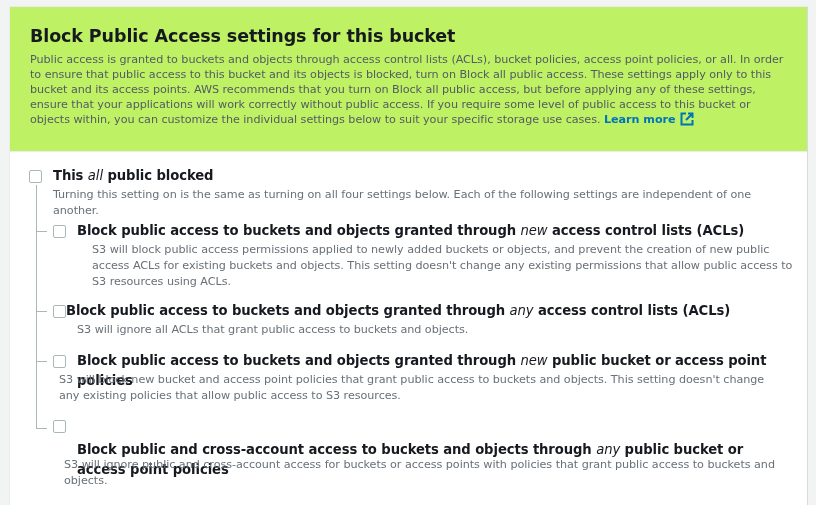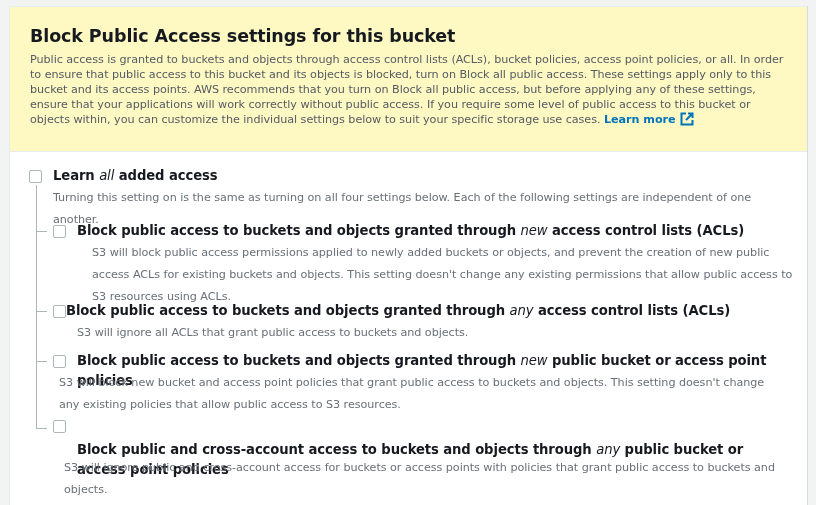--- a/index.html
+++ b/index.html
@@ -12,21 +12,21 @@
   }
   .panel {
     position:absolute; left:9px; top:6px; width:799px; height:520px;
     background:#ffffff;
     border-left:1px solid #eaeded;
     border-right:1px solid #d5dbdb;
     border-top:1px solid #eaeded;
     box-sizing:border-box;
   }
   .header {
-    background:#fef9c3;
+    background:#bef264;
     border-bottom:1px solid #eaeded;
     height:145px;
     box-sizing:border-box;
     padding:16px 20px 12px 20px;
   }
   .title {
     font-size:17.5px; font-weight:bold; color:#16191f;
     margin:0; line-height:26px; letter-spacing:-0.1px;
   }
   .desc {
@@ -40,21 +40,21 @@
     position:absolute; width:13px; height:13px;
     border:1px solid #aab7b8; border-radius:2px; background:#fff;
     box-sizing:border-box;
   }
   .opt-title {
     position:absolute; font-size:13.2px; font-weight:bold; color:#16191f;
     line-height:20px; letter-spacing:-0.1px;
   }
   .opt-title i { font-weight:normal; font-style:italic; }
   .opt-desc {
-    position:absolute; font-size:11.2px; color:#687078; line-height:22px;
+    position:absolute; font-size:11.2px; color:#687078; line-height:16px;
     letter-spacing:-0.05px;
   }
   .tree-v {
     position:absolute; left:36px; top:185px; width:1px; height:244px; background:#aab7b8;
   }
   .tree-h {
     position:absolute; left:36px; width:11px; height:1px; background:#aab7b8;
   }
 </style>
 </head>
@@ -64,21 +64,21 @@
   <div class="header">
     <h2 class="title">Block Public Access settings for this bucket</h2>
     <div class="desc"><span>Public access is granted to buckets and objects through access control lists (ACLs), bucket policies, access point policies, or all. In order to ensure that public access to this bucket and its objects is blocked, turn on Block all public access. These settings apply only to this bucket and its access points. AWS recommends that you turn on Block all public access, but before applying any of these settings, ensure that your applications will work correctly without public access. If you require some level of public access to this bucket or objects within, you can customize the individual settings below to suit your specific storage use cases.</span> <a class="learn-more" href="#"><span>Learn more</span><span class="ext-icon"><svg width="14" height="14" viewBox="0 0 14 14">
               <path d="M6 1.5H1.5v11h11V8" fill="none" stroke="#0073bb" stroke-width="2"></path>
               <path d="M8 1.5h4.5V6M12.5 1.5L6 8" fill="none" stroke="#0073bb" stroke-width="2"></path>
             </svg></span></a></div>
   </div>
 </div>
 
 <div class="cb" style="left:29px;top:170px;"></div>
-<div class="opt-title" style="left:53px;top:166px;"><span>Learn </span><i>all</i><span> added access</span></div>
+<div class="opt-title" style="left:53px;top:166px;"><span>This </span><i>all</i><span> public blocked</span></div>
 <div class="opt-desc" style="left:53px;top:187px;width:745px;">Turning this setting on is the same as turning on all four settings below. Each of the following settings are independent of one another.</div>
 
 <div class="tree-v"></div>
 <div class="tree-h" style="top:231px;"></div>
 <div class="tree-h" style="top:311px;"></div>
 <div class="tree-h" style="top:361px;"></div>
 <div class="tree-h" style="top:428px;"></div>
 
 <div class="cb" style="left:53px;top:225px;"></div>
 <div class="opt-title" style="left:77px;top:221px;width:720px;"><span>Block public access to buckets and objects granted through </span><i>new</i><span> access control lists (ACLs)</span></div>

